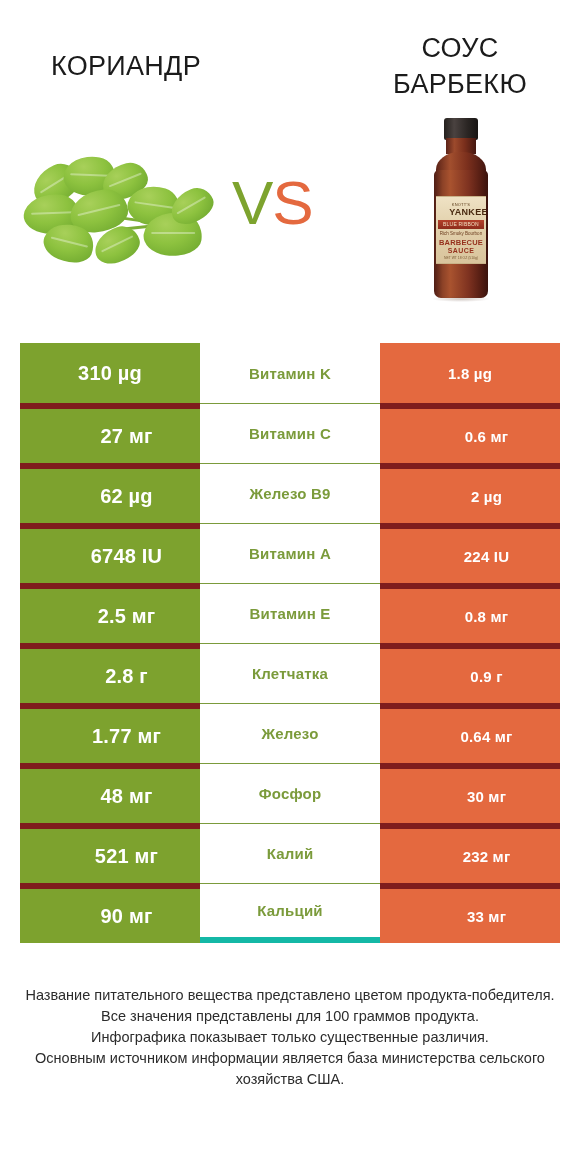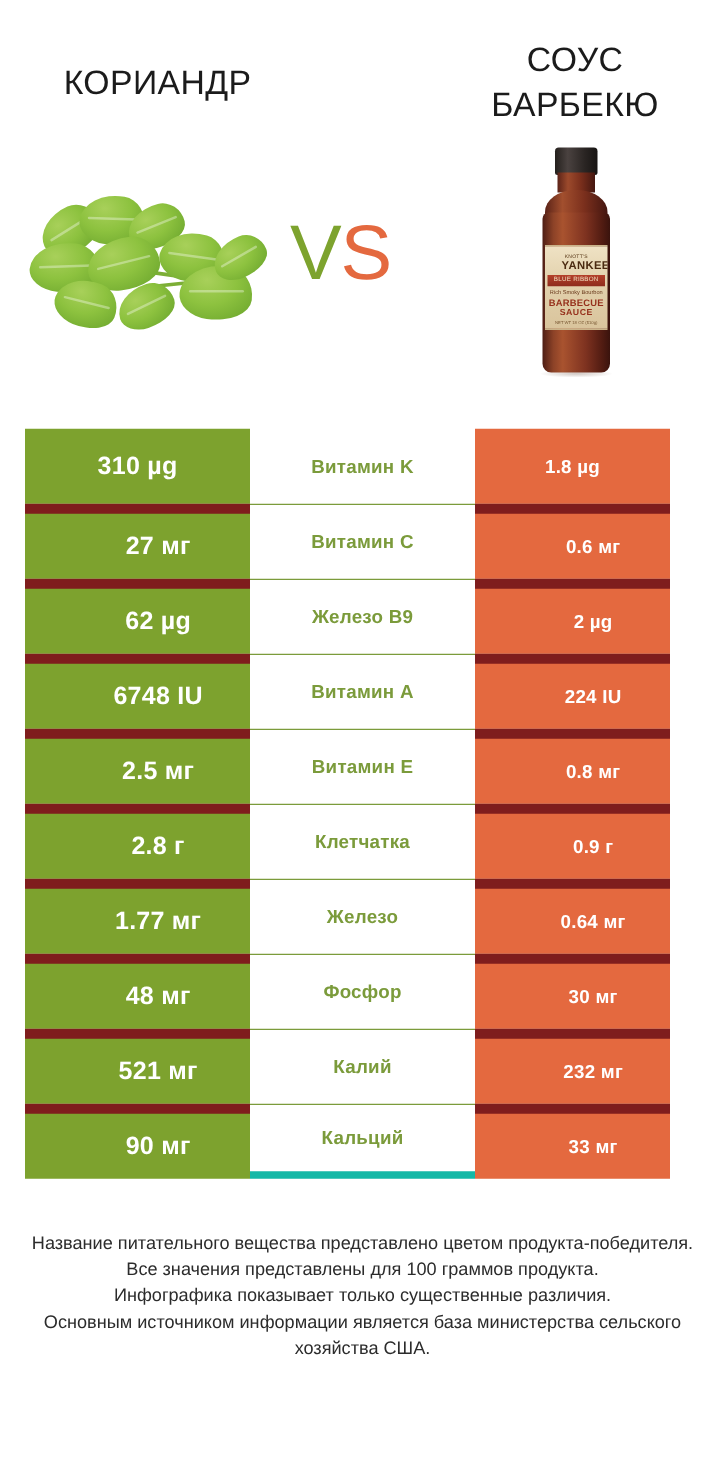--- a/index.html
+++ b/index.html
@@ -287,33 +287,33 @@
     width: 180px;
     background: #ffffff;
     color: #7b9b3b;
     font-size: 15px;
     font-weight: bold;
     border-top: 1px solid #7b9b3b;
     letter-spacing: 0.2px;
   }
   .row:first-child .cell-mid { border-top: none; }
   .cell-right {
-    width: 156px;
+    width: 180px;
     background: #e4693f;
     color: #ffffff;
     font-size: 15px;
     font-weight: bold;
     letter-spacing: 0.2px;
   }
   .row:last-child .cell-mid { border-bottom: 6px solid #14b8a6; }
 
   
   .row + .row .cell-left,
   .row + .row .cell-right {
-    border-top: 8px solid #7f1d1d;
+    border-top: 6px solid #7f1d1d;
     padding-left: 33px;
   }
 
   
   .footer {
     position: absolute;
     left: 0;
     top: 985px;
     width: 580px;
     text-align: center;

